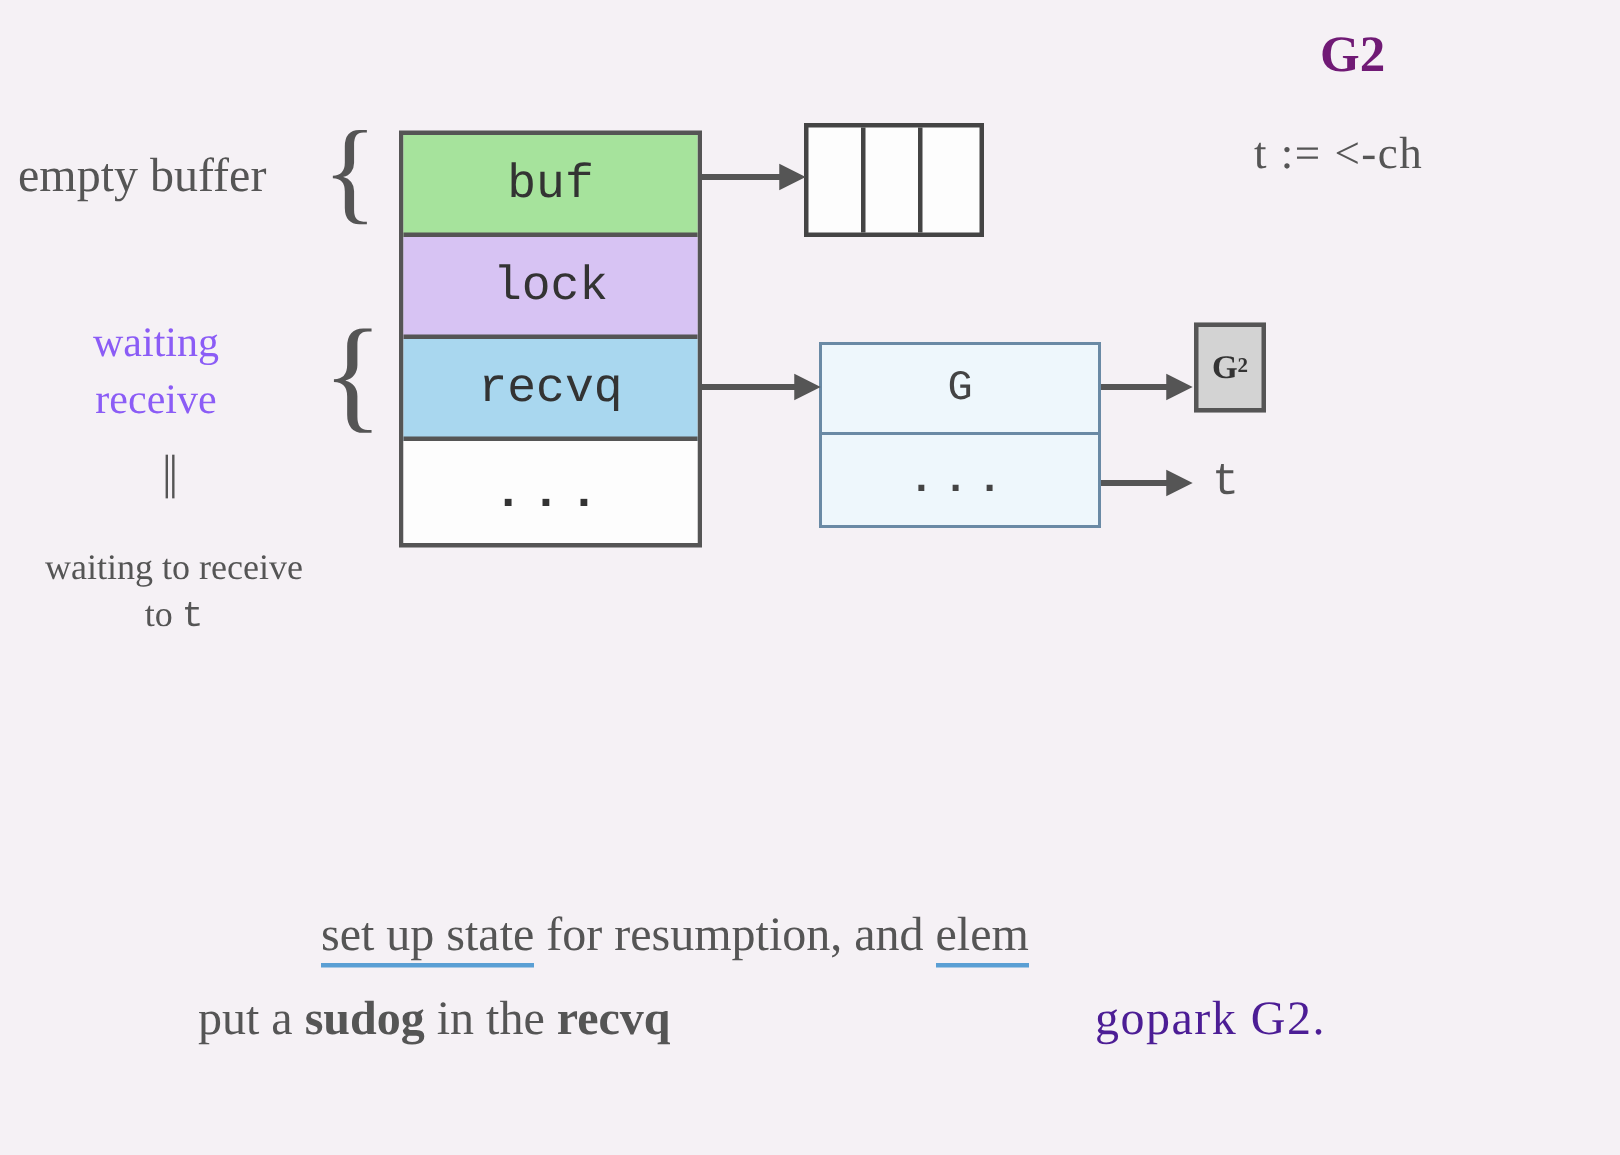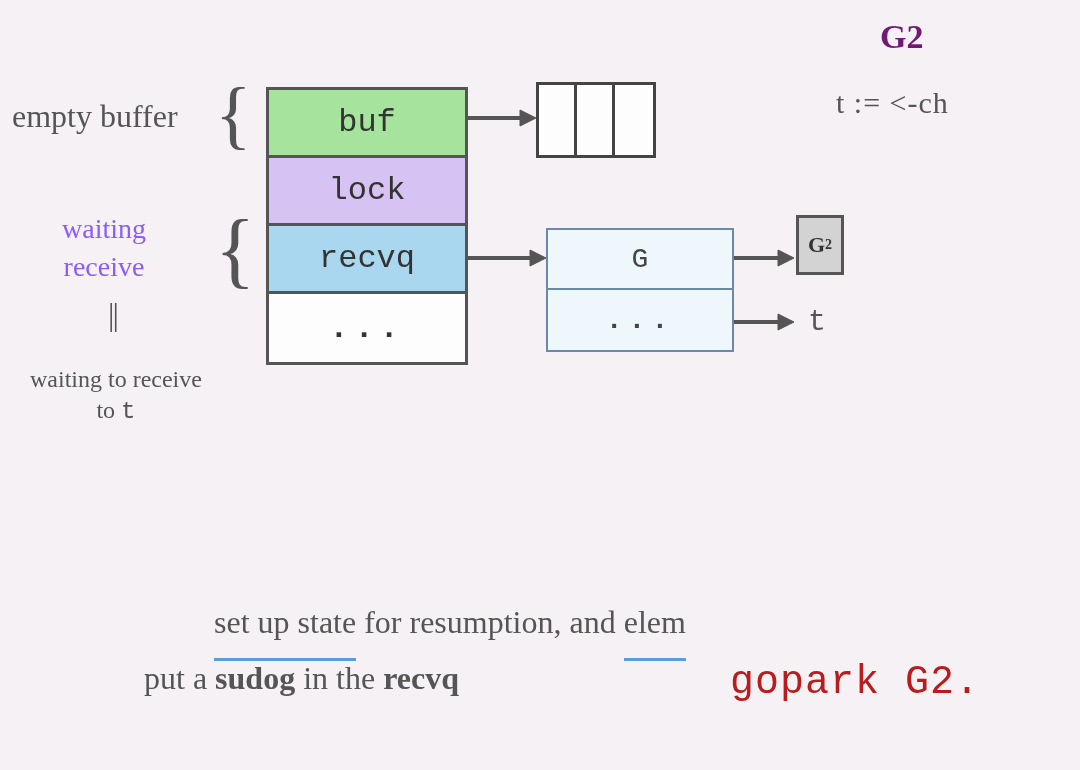--- a/index.html
+++ b/index.html
@@ -184,37 +184,37 @@
     
     .bottom-line1 {
       position: absolute;
       top: 604px;
       left: 214px;
       font-size: 32px;
       color: #555;
     }
     .underline-blue {
       border-bottom: 3px solid #5a9fd4;
-      padding-bottom: 18px;
+      padding-bottom: 2px;
     }
     .bottom-line2-left {
       position: absolute;
       top: 660px;
-      left: 144px;
+      left: 132px;
       font-size: 32px;
       color: #555;
     }
     .bottom-line2-left b { font-weight: bold; }
     .bottom-line2-right {
       position: absolute;
       top: 660px;
       left: 730px;
-      font-size: 40px;
-      color: #b91c1c;
-      font-family: Liberation Mono, monospace;
+      font-size: 32px;
+      color: #4c1d95;
+      font-family: Liberation Serif, serif;
       letter-spacing: 1px;
     }
   </style>
 </head>
 <body>
 
 <div class="g2-title">G2</div>
 <div class="g2-code mono">t := &lt;-ch</div>
 
 <div class="empty-buffer">empty buffer</div>

